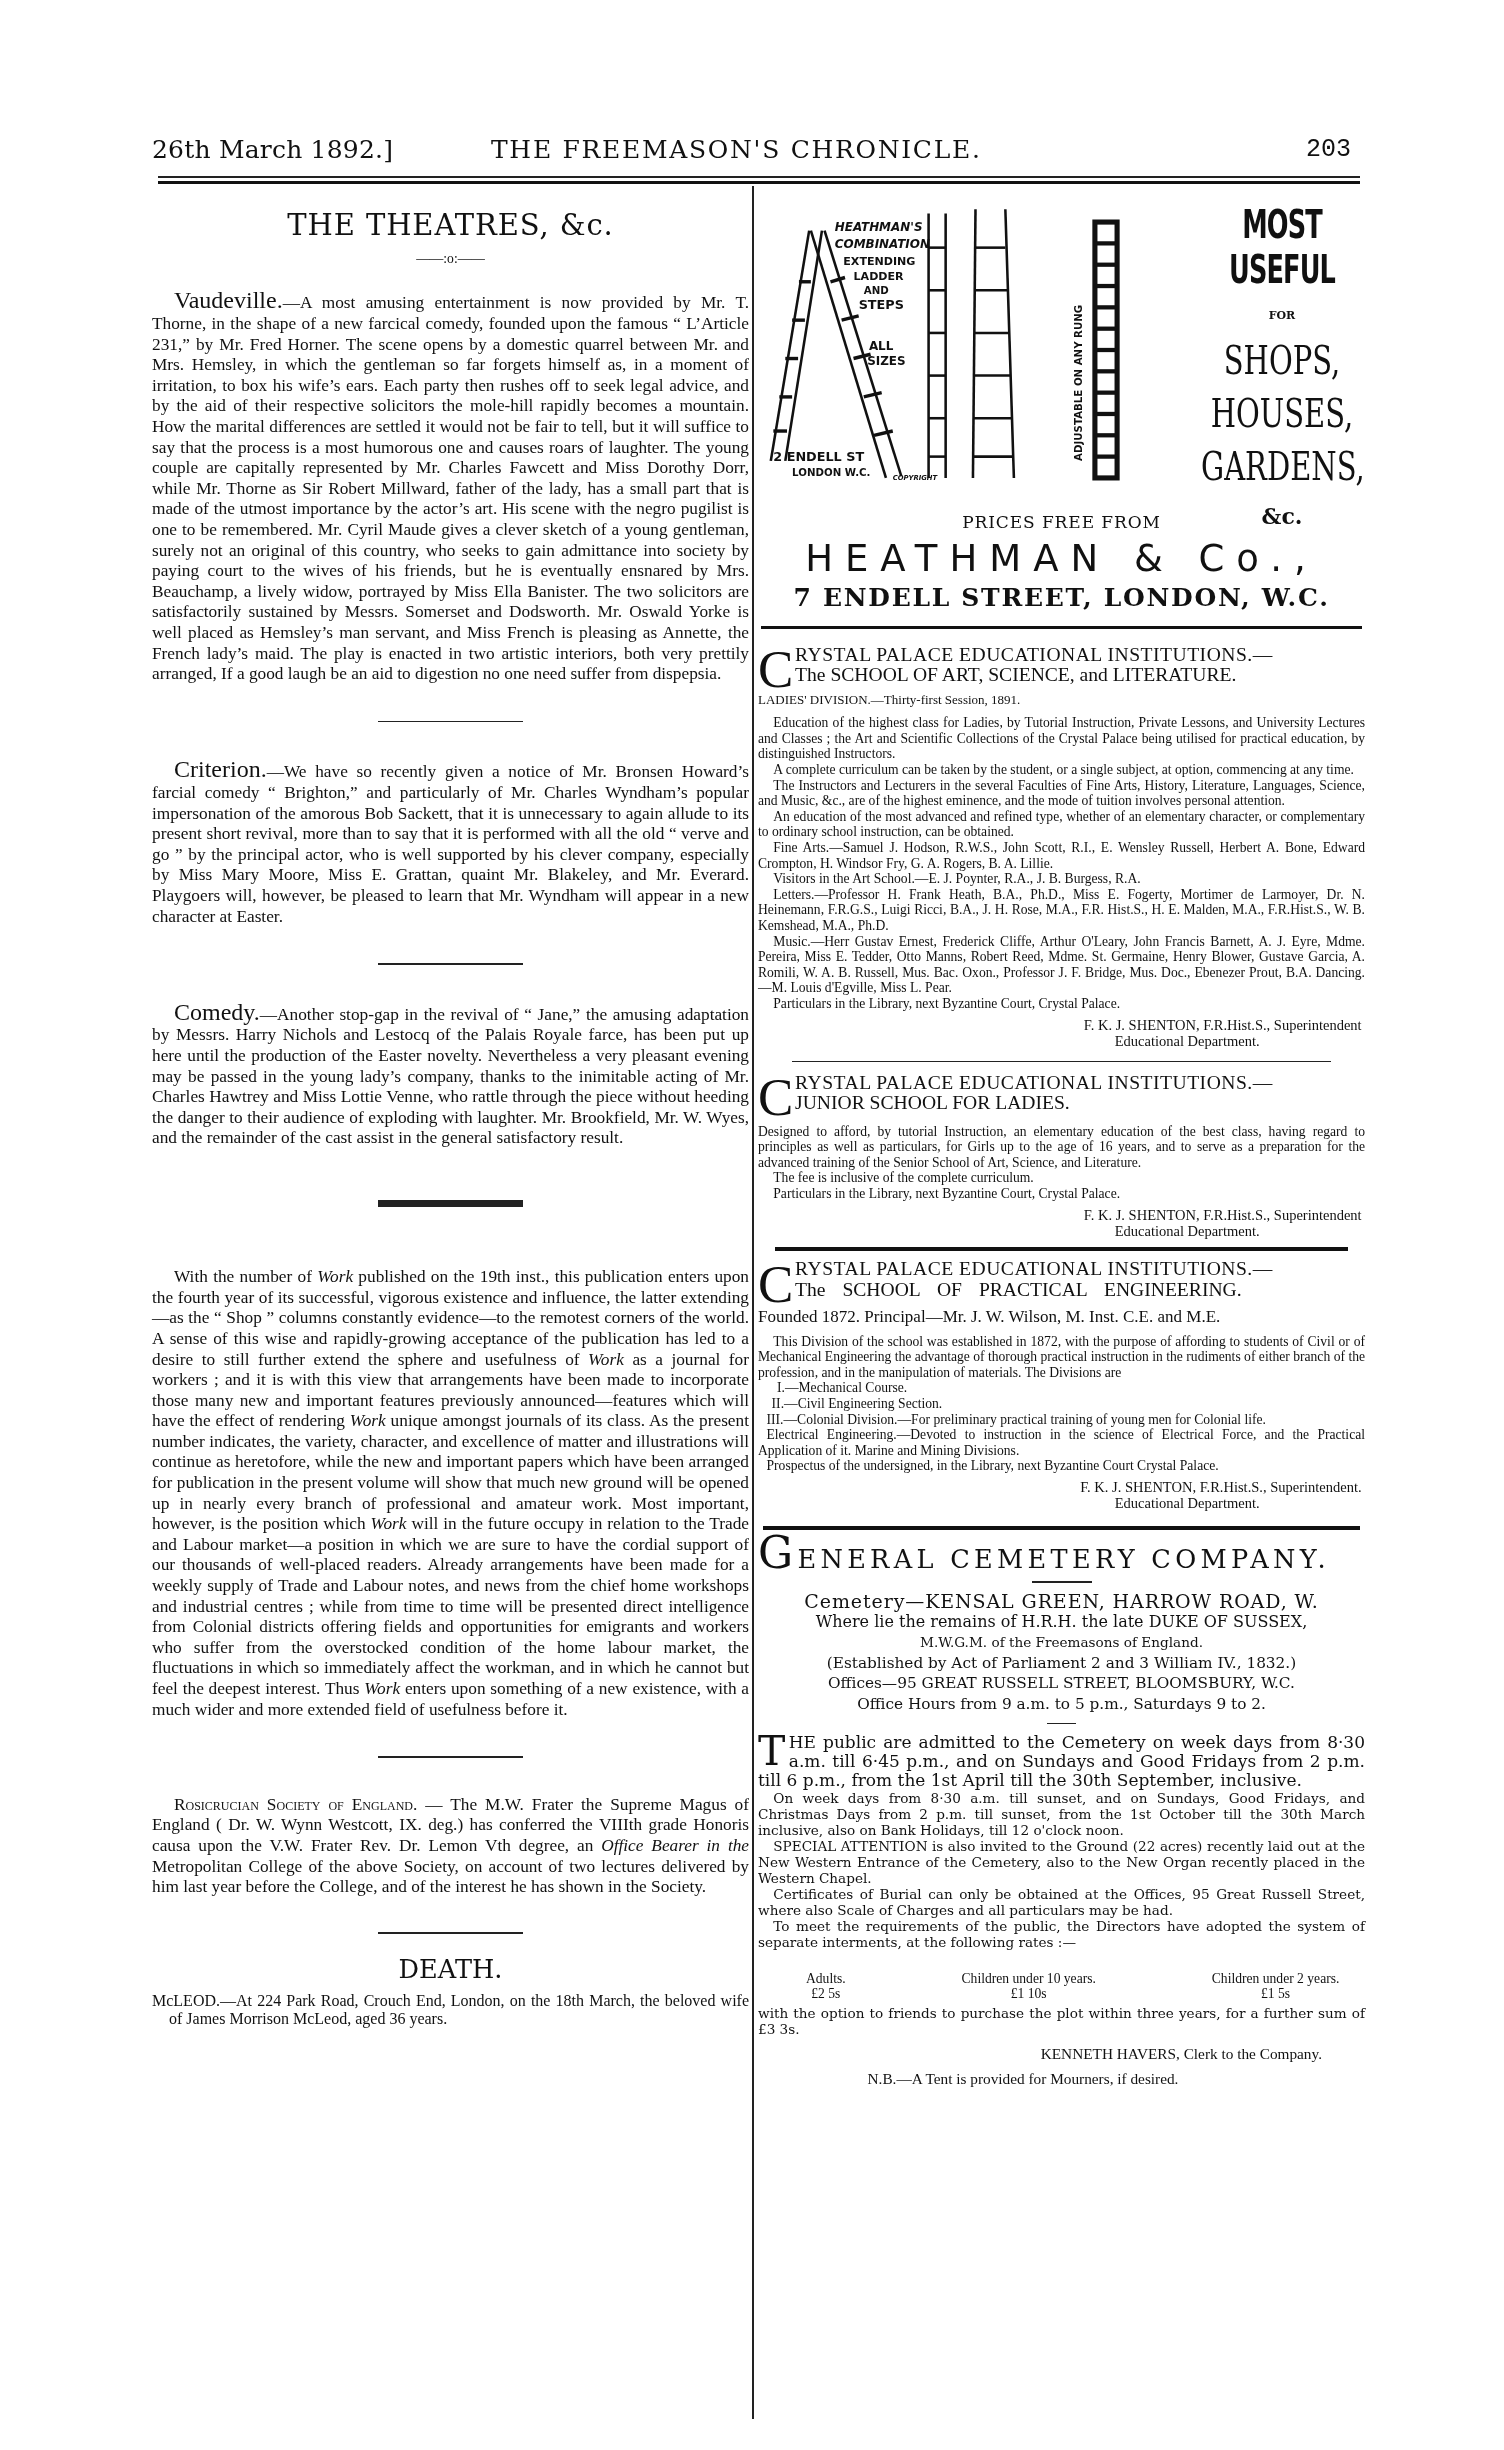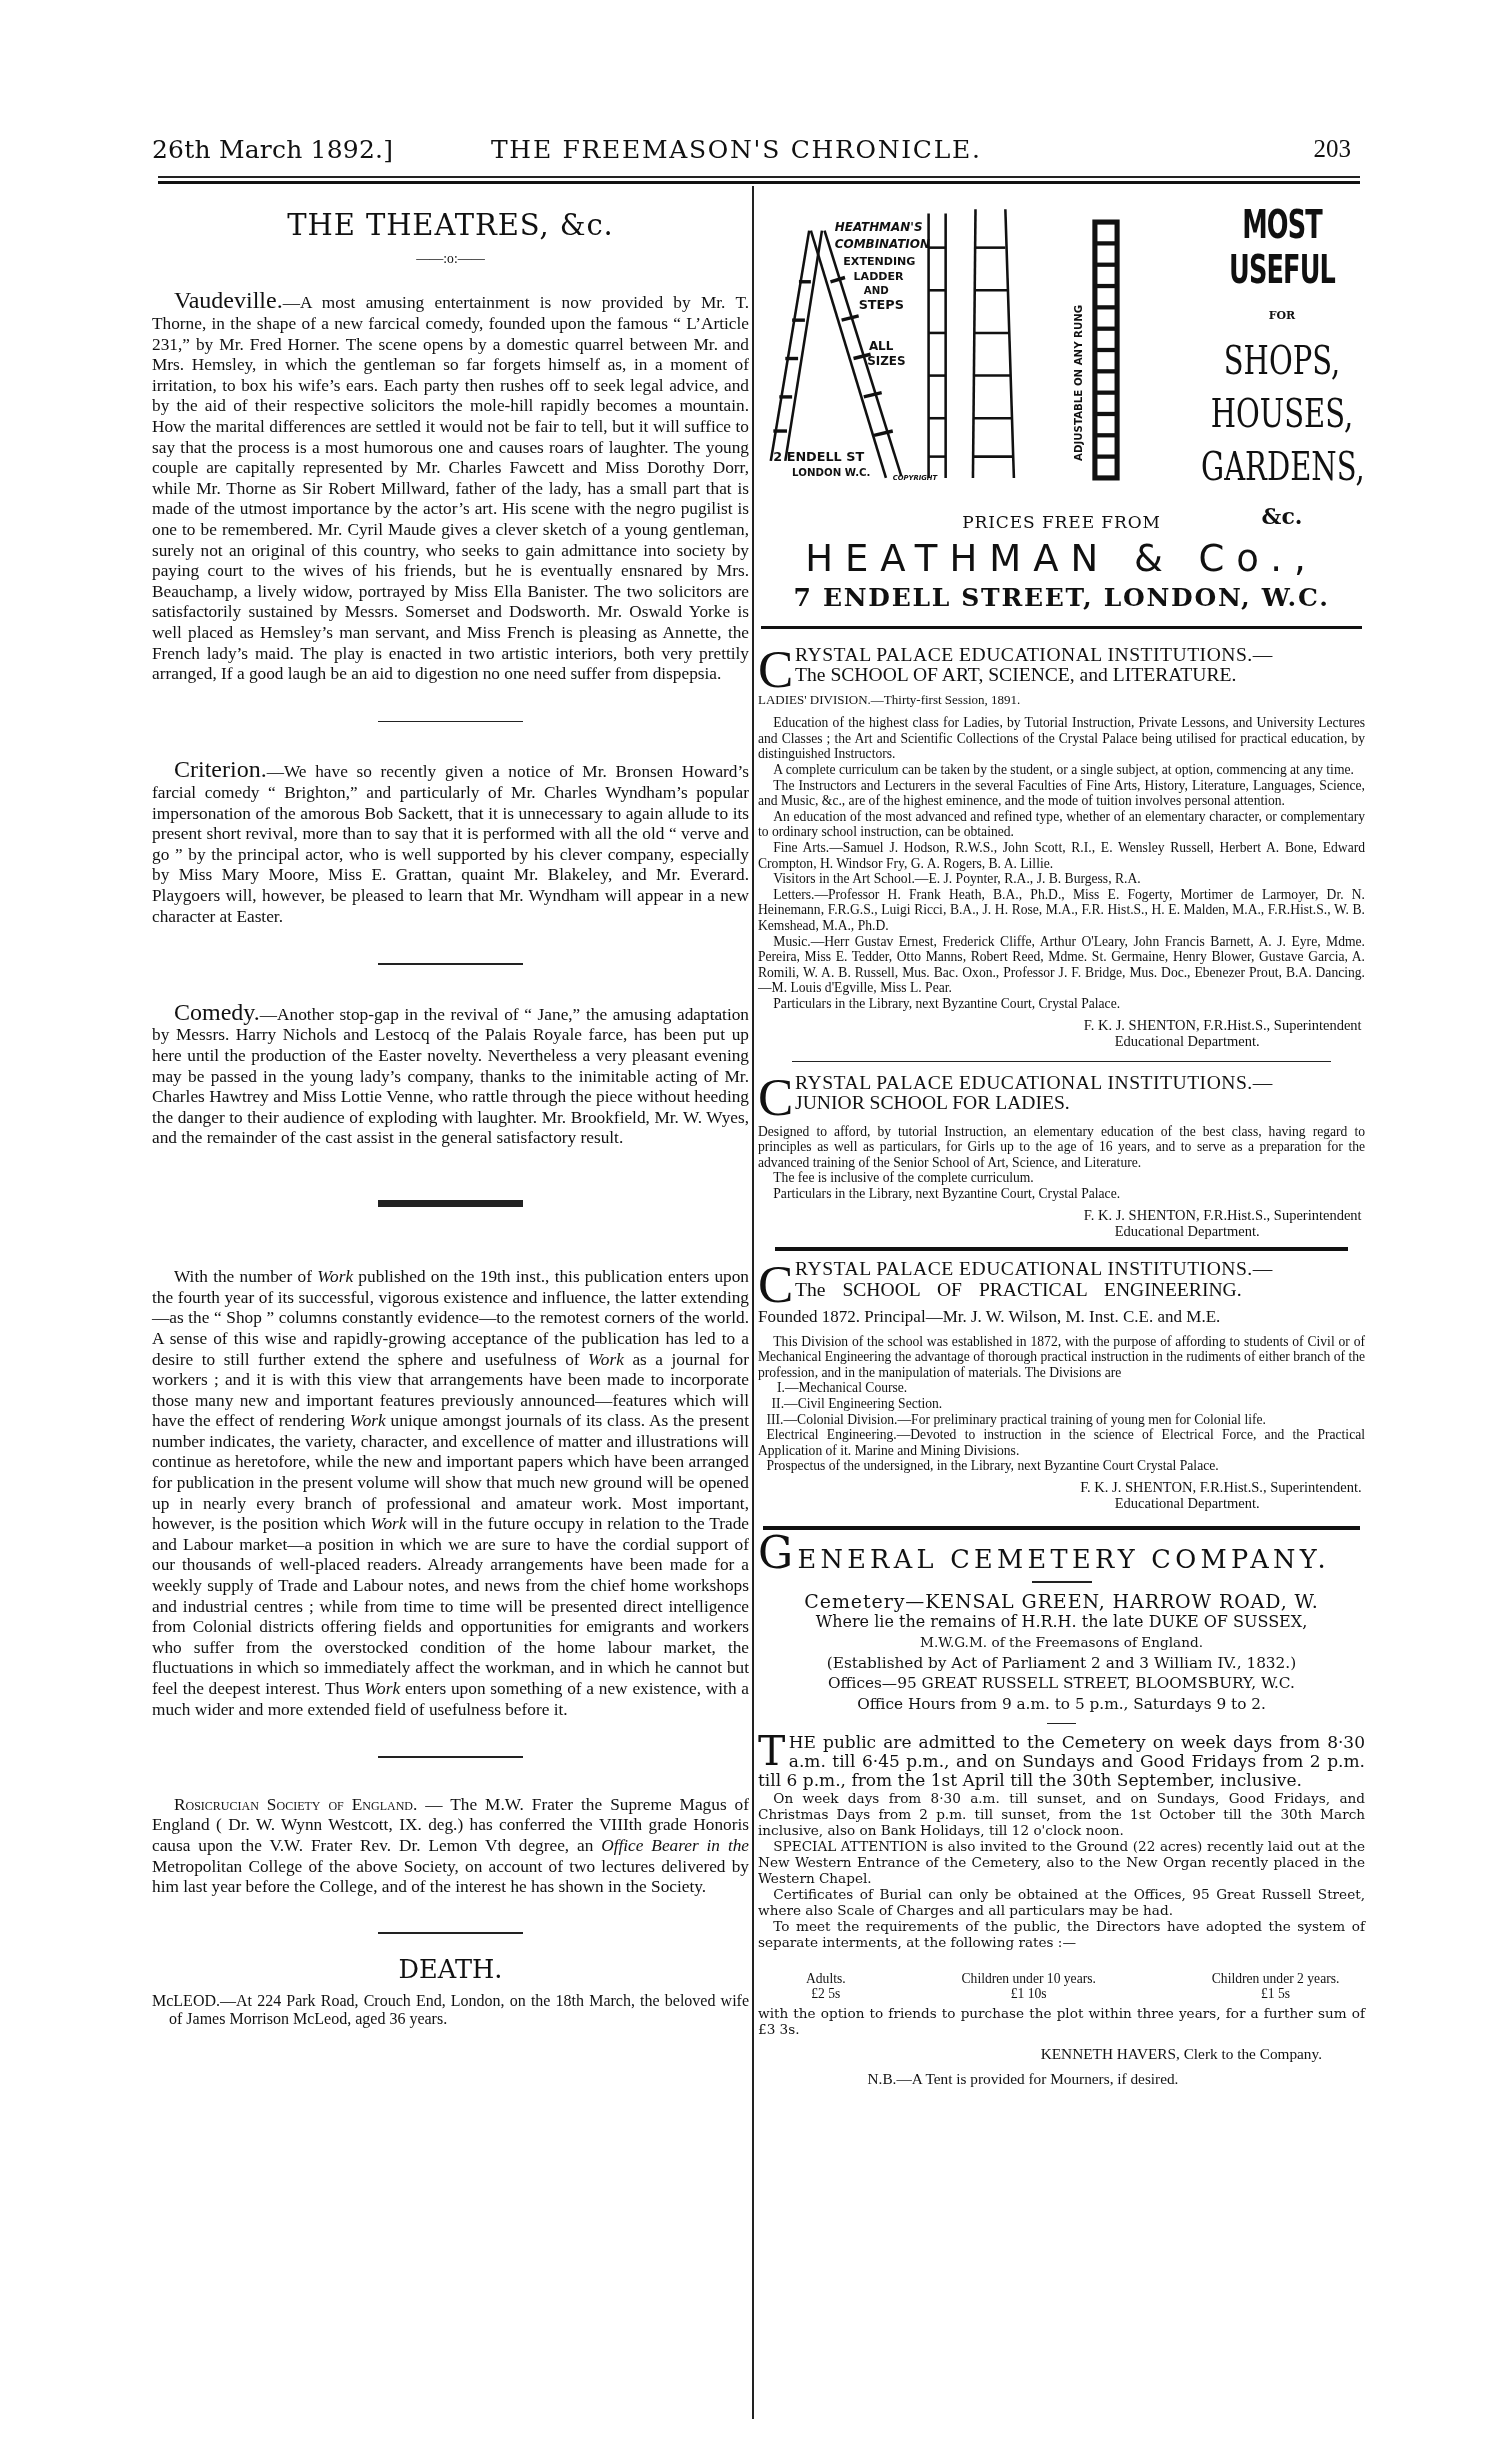--- a/index.html
+++ b/index.html
@@ -3,21 +3,21 @@
 <meta charset="utf-8">
 <style>
   html, body { margin:0; padding:0; background:#ffffff; }
   body { width:1505px; height:2450px; position:relative; overflow:hidden; color:#111; font-family:"DejaVu Serif", serif; }
   .page { position:absolute; left:0; top:0; width:1435px; height:2450px; }
 
   
   .masthead { position:absolute; left:152px; top:135px; width:1240px; height:34px; }
   .mh-date { position:absolute; left:0; top:0; font-family:"DejaVu Serif", serif; font-size:25px; letter-spacing:0.2px; }
   .mh-title { position:absolute; left:339px; top:0; font-family:"DejaVu Serif", serif; font-size:25px; letter-spacing:1.7px; }
-  .mh-page { position:absolute; right:41px; top:0; font-family:Liberation Serif, serif; font-size:25px; }
+  .mh-page { position:absolute; right:41px; top:0; font-family:Liberation Mono, monospace; font-size:25px; }
   .rule-top { position:absolute; left:158px; top:176px; width:1202px; height:1.7px; background:#222; }
   .rule-top2 { position:absolute; left:158px; top:181px; width:1202px; height:2.6px; background:#111; }
 
   .col-divider { position:absolute; left:752px; top:186px; width:1.7px; height:2233px; background:#222; }
 
   
   .left { position:absolute; left:152px; top:205px; width:597px; font-family:"Liberation Serif", serif; font-size:17.3px; line-height:20.6px; text-align:justify; }
   .left p { margin:0; text-indent:22px; }
   .sec-title { text-align:center; font-size:29px; letter-spacing:0.9px; margin:10.2px 0 13.6px; font-family:"DejaVu Serif", serif; }
   .ornament { text-align:center; font-size:13.6px; margin-bottom:20.5px; }

